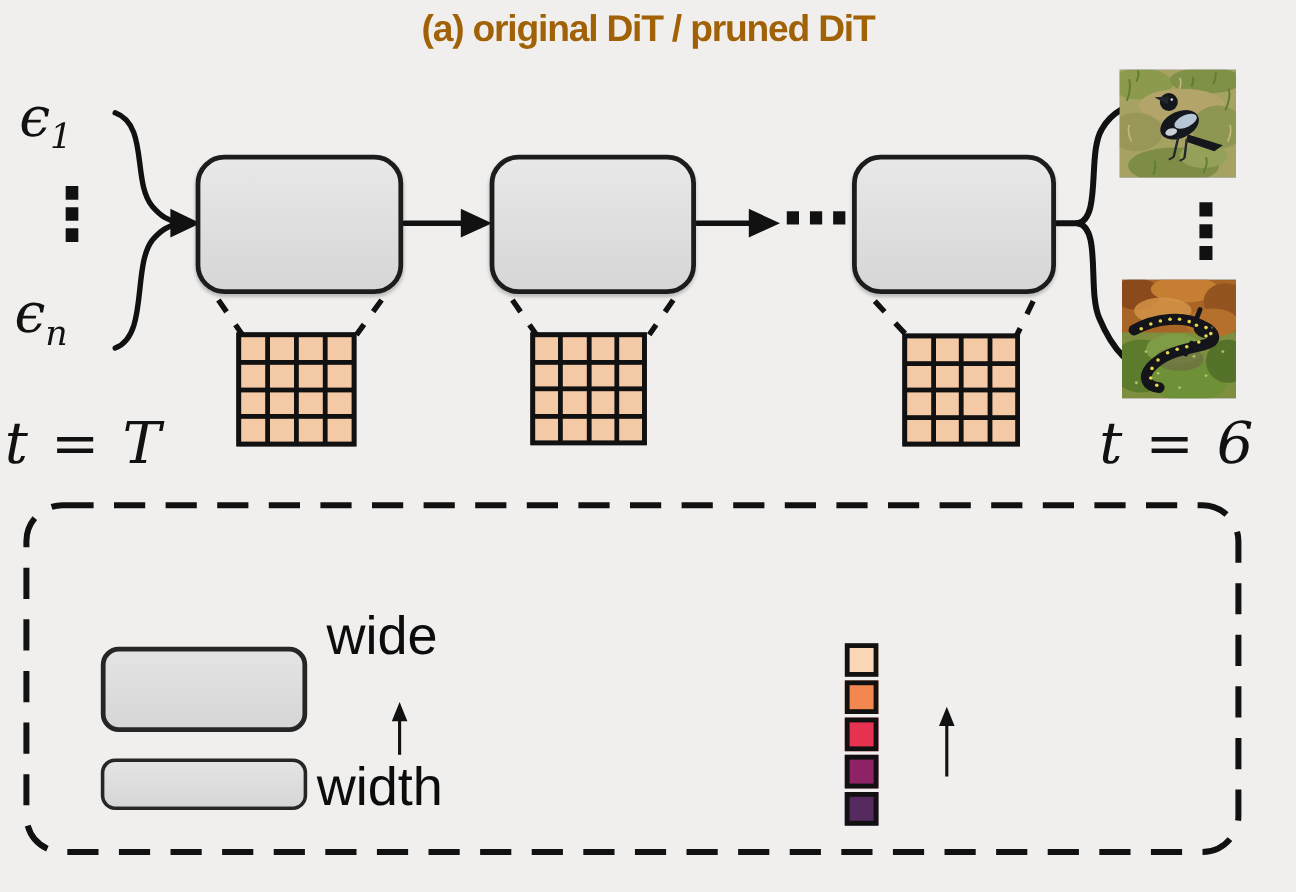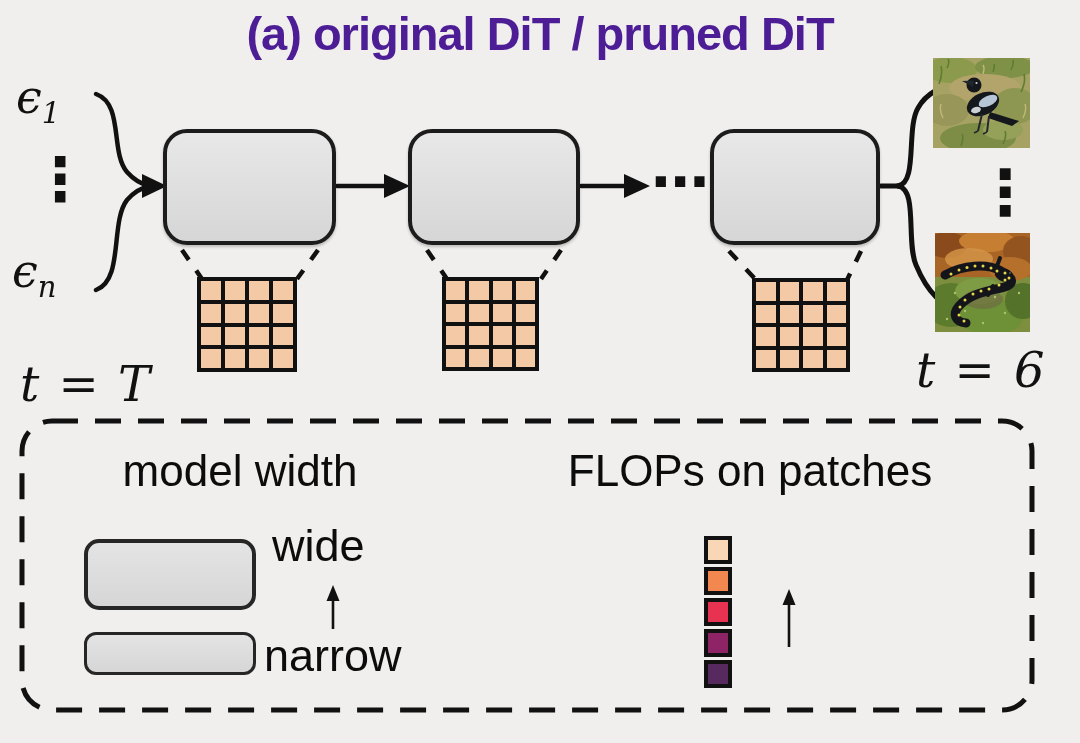--- a/index.html
+++ b/index.html
@@ -3,21 +3,21 @@
 <meta charset="utf-8">
 <style>
   html,body { margin:0; padding:0; background:#f0efee; }
   #canvas {
     position:relative; width:1080px; height:743px; overflow:hidden;
     background:#f0efee; font-family:"Liberation Sans", sans-serif; color:#0c0c0c;
   }
   .abs { position:absolute; }
   .title {
     left:150px; top:6px; width:780px; text-align:center;
-    font-size:47px; font-weight:700; letter-spacing:-1px; color:#4c1d95;
+    font-size:31px; font-weight:700; letter-spacing:-1px; color:#a16207;
   }
   .math { font-family:"DejaVu Serif", serif; font-style:italic; color:#111; }
   .eps { font-size:46px; line-height:1; }
   .eps sub { font-size:29px; line-height:0; vertical-align:-0.35em; }
   .tlabel { font-size:48px; letter-spacing:2px; }
   .vdots { font-family:"DejaVu Sans", sans-serif; font-weight:700; color:#111; line-height:0.92; }
   .block {
     border:4px solid #1c1c1c; border-radius:24px;
     background:linear-gradient(180deg,#e8e8e8,#d6d6d6);
     box-shadow:0 2px 3px rgba(0,0,0,0.22);
@@ -78,21 +78,21 @@
       <polygon points="782.5,605 795.5,605 789,589"></polygon>
     </g>
   </svg>
 
   <div class="abs title">(a) original DiT / pruned DiT</div>
 
   <div class="abs math eps" style="left:16px; top:74px;">
     <span>ϵ</span><sub>1</sub>
   </div>
   <div class="abs vdots" style="left:30px; top:152px; font-size:60px;">⋮</div>
-  <div class="abs math eps" style="left:12px; top:248px;">
+  <div class="abs math eps" style="left:12px; top:238px;">
     <span>ϵ</span><sub>n</sub>
   </div>
 
   <div class="abs block" style="left:163px; top:129px; width:165px; height:108px;"></div>
   <div class="abs block" style="left:408px; top:129px; width:164px; height:108px;"></div>
   <div class="abs block" style="left:710px; top:129px; width:162px; height:108px;"></div>
 
   <div class="abs vdots" style="left:651px; top:156px; font-size:58px; letter-spacing:-3px;">⋯</div>
 
   <div class="abs grid4" style="left:197px; top:277px; width:100px; height:95px;">
@@ -143,21 +143,21 @@
       <div style="background-color: rgb(244, 201, 166);"></div>
       <div style="background-color: rgb(244, 201, 166);"></div>
       <div style="background-color: rgb(244, 201, 166);"></div>
       <div style="background-color: rgb(244, 201, 166);"></div>
       <div style="background-color: rgb(244, 201, 166);"></div>
       <div style="background-color: rgb(244, 201, 166);"></div>
       <div style="background-color: rgb(244, 201, 166);"></div>
       <div style="background-color: rgb(244, 201, 166);"></div>
     </div>
 
-  <div class="abs math tlabel" style="left:4px; top:356px;margin-left:16px;">t = T</div>
+  <div class="abs math tlabel" style="left:4px; top:342px;">t = T</div>
   <div class="abs math tlabel" style="left:916px; top:342px;">t = 6</div>
 
   <div class="abs photo" style="left:933px; top:58px; width:97px; height:90px;" aria-label="bird on grass">
     <svg width="97" height="90" viewBox="0 0 97 90">
       <rect width="97" height="90" fill="#a6a263"></rect>
       <ellipse cx="18" cy="12" rx="26" ry="13" fill="#8c9a4e"></ellipse>
       <ellipse cx="72" cy="9" rx="30" ry="11" fill="#7e9147"></ellipse>
       <ellipse cx="52" cy="30" rx="36" ry="14" fill="#b2a46a"></ellipse>
       <ellipse cx="14" cy="52" rx="22" ry="16" fill="#999659"></ellipse>
       <ellipse cx="82" cy="48" rx="22" ry="18" fill="#8d9751"></ellipse>
@@ -222,27 +222,25 @@
           <circle cx="30" cy="67" r="1.5"></circle>
           <circle cx="25" cy="74" r="1.5"></circle>
         <circle cx="24" cy="82" r="1.5"></circle>
           <circle cx="29" cy="88" r="1.5"></circle>
           <circle cx="70" cy="47" r="1.5"></circle>
       </g>
       <circle cx="75" cy="40" r="1" fill="#555"></circle>
     </svg>
   </div>
 
-  <div class="abs legend-title" style="left:60px; top:446px; width:360px;">model width</div>
   <div class="abs lg-block" style="left:84px; top:539px; width:172px; height:71px;"></div>
-  <div class="abs legend-word" style="left:272px; top:520px;">wide</div>
+  <div class="abs legend-word" style="left:272px; top:504px;">wide</div>
   <div class="abs lg-block" style="left:84px; top:632px; width:172px; height:43px; border-radius:12px; border-width:3.5px;"></div>
-  <div class="abs legend-word" style="left:264px; top:630px;">narrow</div>
-
-  <div class="abs legend-title" style="left:520px; top:446px; width:460px;">FLOPs on patches</div>
+  <div class="abs legend-word" style="left:264px; top:630px;">width</div>
+
   <div class="abs swatch-col" style="left:704px; top:536px;">
     <div class="swatch" style="background-color: rgb(249, 215, 182);"></div>
     <div class="swatch" style="background-color: rgb(242, 135, 79);"></div>
     <div class="swatch" style="background-color: rgb(231, 50, 81);"></div>
     <div class="swatch" style="background-color: rgb(142, 35, 101);"></div>
     <div class="swatch" style="background-color: rgb(86, 41, 95);"></div>
   </div>
 
 </div>
 

